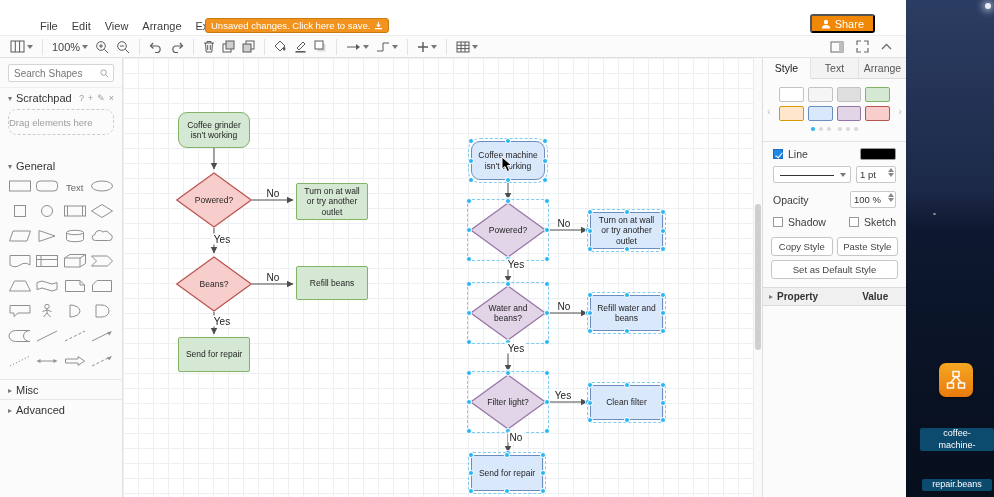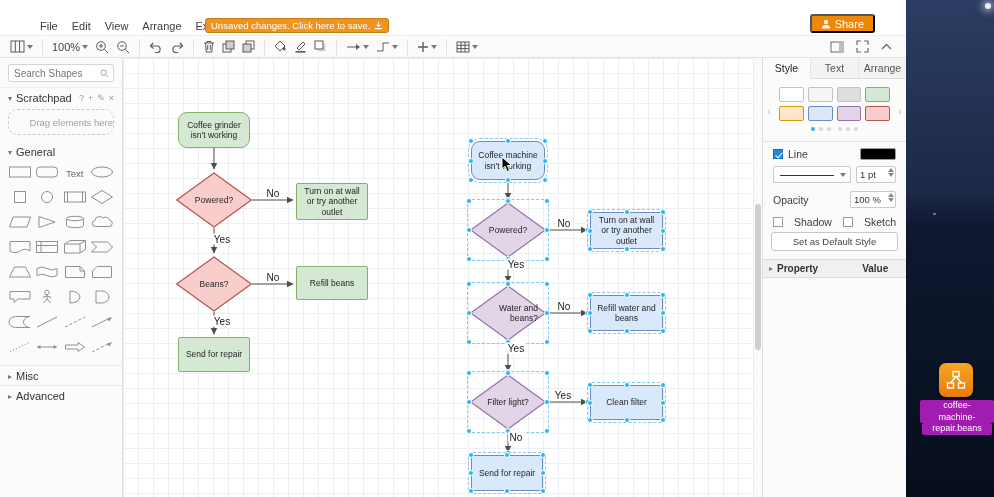--- a/index.html
+++ b/index.html
@@ -13,21 +13,21 @@
     background:#e9eef6; box-shadow:0 0 7px 3px rgba(220,232,255,.55); }
   .ship-light { position:absolute; left:933px; top:213px; width:3px; height:2px;
     background:rgba(255,255,255,.5); border-radius:50%; }
 
   
   .dicon { position:absolute; left:939px; top:363px; width:34px; height:34px; border-radius:7px;
     background:linear-gradient(180deg,#f6a723,#e87a0c); display:flex; align-items:center; justify-content:center;
     box-shadow:0 1px 3px rgba(0,0,0,.5); }
   .dicon-label { position:absolute; left:920px; top:400px; width:74px; text-align:center;
     font-size:9px; line-height:1.3; color:#fff; }
-  .dicon-label span { background:#a21caf; border-radius:2px; padding:0 10px; display:inline-block; }
+  .dicon-label span { background:#0c4a6e; border-radius:2px; padding:0 10px; display:inline-block;margin-top:28px; }
 
   
   .app { position:absolute; left:0; top:0; width:906px; height:497px; background:#fff; }
 
   
   .titlebar { position:absolute; left:0; top:0; width:100%; height:17px; background:#fff; }
   .logo { position:absolute; left:5px; top:3px; width:24px; height:24px; border-radius:4px;
     background:linear-gradient(180deg,#f49b20,#ec7211); display:flex; align-items:center; justify-content:center; z-index:5; }
   .doc-title { position:absolute; left:36px; top:2px; font-size:12.5px; color:#1b1b1b; white-space:nowrap; }
   .globe { position:absolute; right:12px; top:2px; color:#8a8a8a; }
@@ -57,40 +57,40 @@
   
   .sidebar { position:absolute; left:0; top:58px; width:123px; height:439px; background:#fbfbfb;
     border-right:1px solid #e1e1e1; font-size:11px; color:#333; }
   .search-row { position:relative; padding:6px 8px 5px; border-bottom:1px solid #efefef; }
   .search-row input { width:100%; height:18px; border:1px solid #d5d5d5; border-radius:2px;
     font-size:10px; padding:0 16px 0 5px; color:#555; background:#fff; font-family:inherit; }
   .search-ic { position:absolute; right:13px; top:10px; }
   .sec-h { display:flex; align-items:center; padding:4px 8px 3px; gap:4px; }
   .sec-h .tri { font-size:8px; color:#777; }
   .sec-h .ic-right { margin-left:auto; display:flex; gap:4px; color:#9a9a9a; font-size:9px; }
-  .drop-area { margin:2px 8px 7px; border:1.5px dashed #cccccc; border-radius:9px; height:26px;
-    display:flex; align-items:center; justify-content:flex-end; color:#9e9e9e; font-size:9.5px; }
+  .drop-area { margin:2px 8px 21px; border:1.5px dashed #cccccc; border-radius:9px; height:26px;
+    display:flex; align-items:center; justify-content:flex-start; color:#9e9e9e; font-size:9.5px; }
   .shape-grid { display:grid; grid-template-columns:repeat(4,1fr); row-gap:7px; padding:3px 6px 8px;
     justify-items:center; align-items:center; }
   .shape-grid svg { stroke:#909090; fill:none; stroke-width:1; }
   .txt-shape { font-size:9.5px; color:#666; }
   .sec-h.bordered { border-top:1px solid #e9e9e9; }
 
   
   .canvas { position:absolute; left:123px; top:58px; width:630px; height:439px; background:#fff; overflow:hidden;
     background-image: linear-gradient(#edf0f2 1px, transparent 1px), linear-gradient(90deg,#edf0f2 1px, transparent 1px);
     background-size:15px 15px; }
   .edges { position:absolute; left:0; top:0; z-index:0; }
   .node { position:absolute; display:flex; align-items:center; justify-content:center; text-align:center;
     font-size:8.5px; line-height:1.18; color:#1f1f1f; padding:2px 3px; z-index:1; }
   .r-green { background:#d5e8d4; border:1px solid #82b366; border-radius:2px; }
   .r-green.start { border-radius:9px; }
   .r-blue { background:#dae8fc; border:1px solid #6c8ebf; border-radius:2px; }
   .r-blue.start { border-radius:9px; }
-  .diamond { background:transparent; padding:4px 8px;text-align:right; }
+  .diamond { background:transparent; padding:4px 8px; }
   .diamond svg { position:absolute; inset:0; width:100%; height:100%; }
   .diamond.red polygon { fill:#f8cecc; stroke:#b85450; vector-effect:non-scaling-stroke; stroke-width:1.2; }
   .diamond.purple polygon { fill:#e1d5e7; stroke:#9673a6; vector-effect:non-scaling-stroke; stroke-width:1.2; }
   .dlabel { position:relative; z-index:1; }
   .elabel { position:absolute; transform:translate(-50%,-50%); font-size:10px; color:#1b1b1b;
     background:#fff; padding:0 1.5px; z-index:2; }
 
   
   .sel { outline:1px dashed #7fcbf2; outline-offset:2px; }
   .h { position:absolute; width:6px; height:6px; border-radius:50%; background:#29b6f2;
@@ -132,21 +132,21 @@
   .dd .line-preview { position:absolute; left:6px; right:16px; top:8px; border-top:1px solid #333; }
   .dd .caret { position:absolute; right:4px; top:6px; }
   .num-input { position:relative; width:40px; flex:none; }
   .num-input input { width:100%; height:17px; border:1px solid #c9c9c9; border-radius:2px; font-size:9.5px;
     padding:0 11px 0 3px; color:#333; background:#fff; font-family:inherit; }
   .spin { position:absolute; right:2px; top:2px; display:flex; flex-direction:column; gap:1px; }
   .spin i { width:0; height:0; border-left:3px solid transparent; border-right:3px solid transparent; display:block; }
   .spin .up { border-bottom:4px solid #888; }
   .spin .dn { border-top:4px solid #888; }
   .op-row { display:flex; align-items:center; justify-content:space-between; padding:8px 10px 0; }
-  .cb-pair { display:flex; align-items:center; gap:11px; }
+  .cb-pair { display:flex; align-items:center; gap:5px; }
   .shadow-row { display:flex; align-items:center; justify-content:space-between; padding:8px 10px 0 10px; }
   .btn-row { display:flex; gap:4px; padding:9px 8px 0; }
   .pbtn { flex:1; height:19px; background:#fff; border:1px solid #c6c6c6; border-radius:3px;
     font-size:9.5px; color:#444; display:flex; align-items:center; justify-content:center; font-family:inherit; }
   .pbtn.wide { margin:4px 8px 0; flex:none; width:calc(100% - 16px); }
   .prop-head { display:flex; align-items:center; gap:4px; background:#f0f0f0; border-top:1px solid #dcdcdc;
     border-bottom:1px solid #dcdcdc; margin-top:8px; padding:3px 6px; font-size:10px; font-weight:bold; color:#333; }
   .prop-head .tri { font-size:8px; color:#777; font-weight:normal; }
   .prop-head .val { margin-left:40px; }
 </style>
@@ -730,20 +730,24 @@
       <span class="cb-pair">
         <span class="cb"></span>
         <span>Shadow</span>
       </span>
       <span class="cb-pair">
         <span class="cb"></span>
         <span>Sketch</span>
       </span>
     </div>
 
+    <div class="btn-row">
+      <button class="pbtn">Copy Style</button>
+      <button class="pbtn">Paste Style</button>
+    </div>
     <button class="pbtn wide">Set as Default Style</button>
 
     <div class="prop-head">
       <span class="tri">▸</span>
       <span>Property</span>
       <span class="val">Value</span>
     </div>
   </div>
 
 </div>

